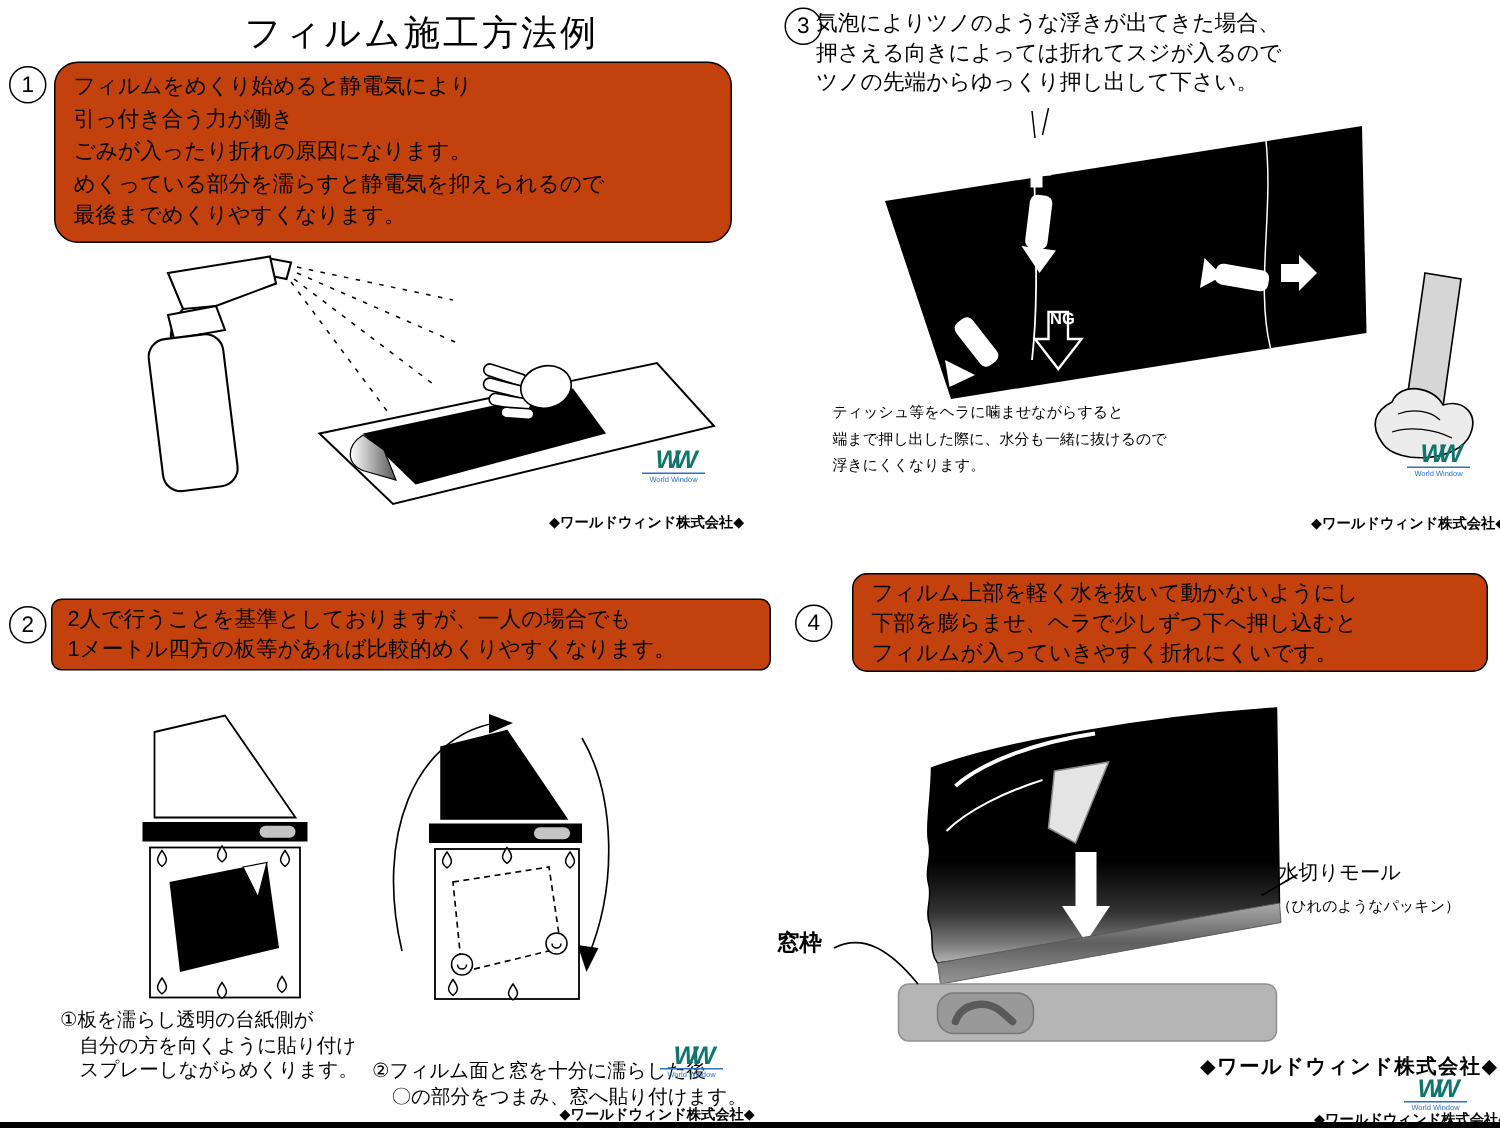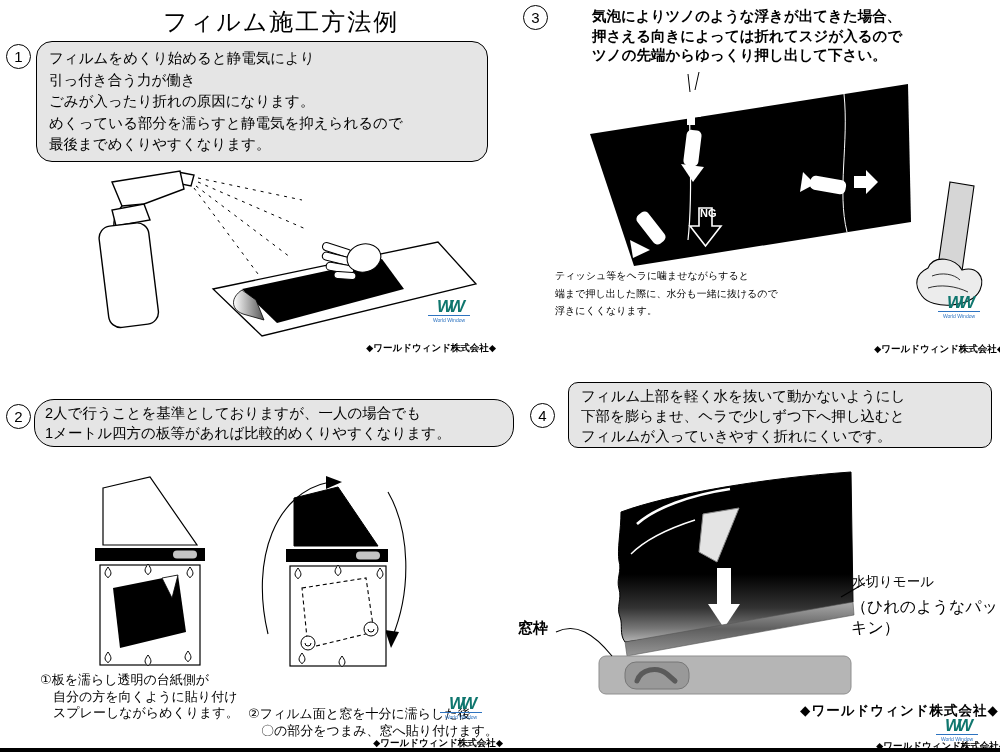--- a/index.html
+++ b/index.html
@@ -3,41 +3,41 @@
 <meta charset="utf-8">
 <style>
   * { margin:0; padding:0; box-sizing:border-box; }
   html,body { background:#fff; }
   .page { position:relative; width:1000px; height:752px; background:#fff; overflow:hidden;
           font-family:"Liberation Sans","DejaVu Sans",sans-serif; color:#000; }
   .abs { position:absolute; }
   .title { font-size:24px; letter-spacing:2px; font-weight:normal; }
   .num-circle { width:25px; height:25px; border:1.6px solid #000; border-radius:50%;
                 display:flex; align-items:center; justify-content:center; font-size:15px; }
-  .box { border:1.3px solid #000; background:#e5e5e5; }
+  .box { border:1.3px solid #000; background:#c2410c; }
   .box div { white-space:nowrap; }
   .b1 { border-radius:16px; padding:6px 12px; font-size:14.5px; line-height:21.5px; }
   .b2 { border-radius:7px; padding:3px 10px; font-size:14.5px; line-height:20px; }
   .b4 { border-radius:10px; padding:3px 12px; font-size:14.5px; line-height:20px; }
   .plain-lines div { white-space:nowrap; }
   .s3text { font-size:14.5px; line-height:19.5px; }
   .s3note { font-size:10px; line-height:17.5px; }
   .caption { font-size:13px; line-height:16.5px; }
   .caption .ind { padding-left:13px; }
   .company-small { font-size:9.5px; font-weight:bold; white-space:nowrap; }
   .company-large { font-size:13.5px; font-weight:bold; letter-spacing:1px; white-space:nowrap; }
   .ww { width:42px; text-align:center; }
   .ww .letters { display:block; font-style:italic; font-weight:bold; font-size:17px;
                  letter-spacing:-4px; color:#0f766e; line-height:14px; }
   .ww .name { display:block; font-size:5px; color:#2d73c0; border-top:1px solid #2d73c0;
               margin-top:1px; padding-top:1px; line-height:6px; white-space:nowrap; }
   .ng-label { color:#fff; font-weight:bold; font-size:11px; }
   .frame-label { font-size:15px; font-weight:bold; }
   .mold-label { font-size:13.5px; }
-  .mold-sub { font-size:16px;font-family:Liberation Mono, monospace; }
+  .mold-sub { font-size:10px;font-family:Liberation Mono, monospace; }
   .bottom-bar { background:#000; }
 </style>
 </head>
 <body>
 
 <div class="page">
 
   <div class="abs title" style="left:163px; top:6px;">フィルム施工方法例</div>
 
   <div class="abs num-circle" style="left:6px; top:44px;">1</div>
@@ -102,21 +102,21 @@
   </svg>
 
   <div class="abs ww" style="left:428px; top:300px;">
     <span class="letters">WW</span>
     <span class="name">World Window</span>
   </div>
   <div class="abs company-small" style="left:366px; top:342px;">◆ワールドウィンド株式会社◆</div>
 
   <div class="abs num-circle" style="left:523px; top:5px;">3</div>
 
-  <div class="abs s3text plain-lines" style="left:592px; top:7px;font-weight:bold;">
+  <div class="abs s3text plain-lines" style="left:544px; top:7px;">
     <div>気泡によりツノのような浮きが出てきた場合、</div>
     <div>押さえる向きによっては折れてスジが入るので</div>
     <div>ツノの先端からゆっくり押し出して下さい。</div>
   </div>
 
   <svg class="abs" style="left:578px; top:72px;" width="335" height="205" viewBox="0 0 335 205">
     <path d="M110,2 L112,20 M121,0 L117,18" stroke="#000" stroke-width="1" fill="none"></path>
     <polygon points="12,62 330,12 333,150 56,194" fill="#000"></polygon>
     <path d="M112,22 C110,60 116,115 110,168" stroke="#fff" stroke-width="1.2" fill="none"></path>
     <path d="M266,22 C271,70 259,120 269,160" stroke="#fff" stroke-width="1" fill="none"></path>
@@ -154,21 +154,21 @@
   </div>
 
   <div class="abs ww" style="left:938px; top:296px;">
     <span class="letters">WW</span>
     <span class="name">World Window</span>
   </div>
   <div class="abs company-small" style="left:874px; top:343px;">◆ワールドウィンド株式会社◆</div>
 
   <div class="abs num-circle" style="left:6px; top:404px;">2</div>
 
-  <div class="abs box b2" style="left:34px; top:399px; width:480px; height:48px;border-radius:20px;">
+  <div class="abs box b2" style="left:34px; top:399px; width:480px; height:48px;">
     <div>2人で行うことを基準としておりますが、一人の場合でも</div>
     <div>1メートル四方の板等があれば比較的めくりやすくなります。</div>
   </div>
 
   <svg class="abs" style="left:78px; top:464px;" width="140" height="206" viewBox="0 0 140 206">
     <polygon points="25,24 72,13 119,81 25,81" fill="#fff" stroke="#000" stroke-width="1.2"></polygon>
     <rect x="17" y="84" width="110" height="13" fill="#000"></rect>
     <rect x="95" y="86.5" width="24" height="8" rx="4" fill="#c4c4c4"></rect>
     <rect x="22" y="101" width="100" height="100" fill="#fff" stroke="#000" stroke-width="1.2"></rect>
     <polygon points="35,124 100,111 108,168 42,184" fill="#000"></polygon>

